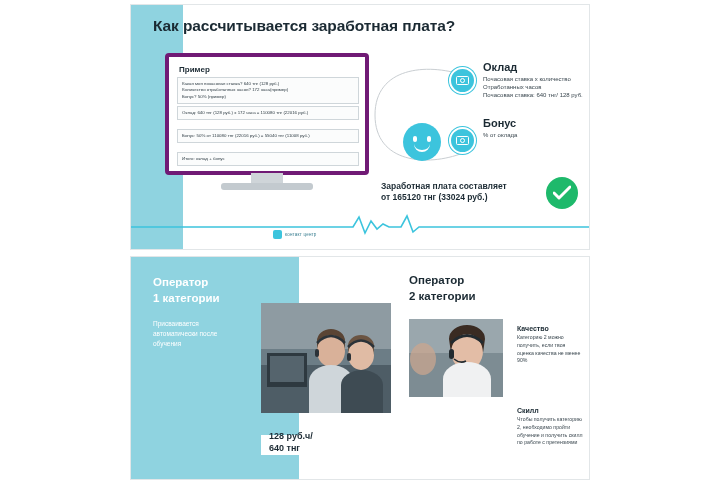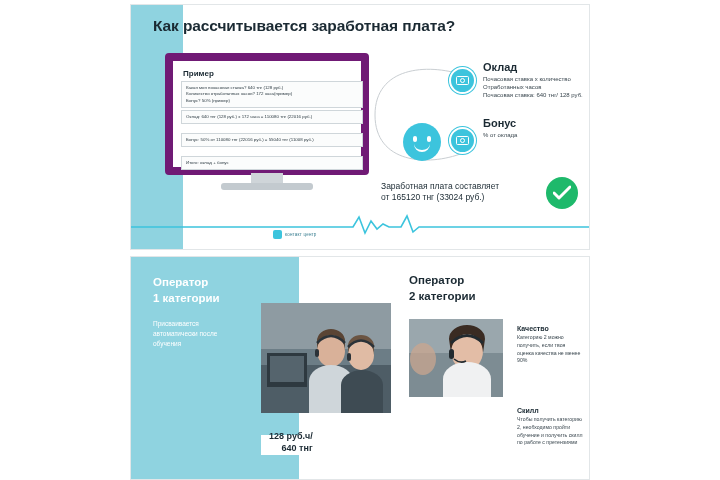--- a/index.html
+++ b/index.html
@@ -52,21 +52,21 @@
     left: 34px;
     top: 48px;
     width: 204px;
     height: 140px;
   }
   .monitor-screen {
     position: absolute;
     left: 0; top: 0;
     width: 204px; height: 122px;
     background: #ffffff;
-    border: 8px solid #701a75;
+    border: 4px solid #701a75;
     border-radius: 4px;
     box-sizing: border-box;
   }
   .monitor-neck {
     position: absolute;
     left: 86px; top: 120px;
     width: 32px; height: 12px;
     background: #cfd5d9;
   }
   .monitor-base {
@@ -170,21 +170,21 @@
     color: #3a474f;
     line-height: 1.35;
   }
 
   .result {
     position: absolute;
     left: 250px;
     top: 176px;
     width: 160px;
     font-size: 8.5px;
-    font-weight: normal;
+    font-weight: bold;
     color: #1b2a33;
     line-height: 1.35;
   }
   .check {
     position: absolute;
     left: 415px; top: 172px;
     width: 32px; height: 32px;
     border-radius: 50%;
     background: #1eb96b;
   }
@@ -289,21 +289,20 @@
     font-size: 5.2px;
     color: #3a474f;
     line-height: 1.5;
   }
 
   .arrow {
     position: absolute;
     height: 36px;
     display: flex;
     align-items: center;
-    text-align: right;
   }
   .arrow-1 { left: 130px; top: 170px; width: 132px; }
   .arrow-2 { left: 266px; top: 170px; width: 132px; }
   .arrow-body {
     position: absolute;
     left: 0; top: 8px;
     height: 20px;
   }
   .arrow-1 .arrow-body { width: 104px; background: #ffffff; }
   .arrow-2 .arrow-body { width: 104px; background: #8fd3e0; }

